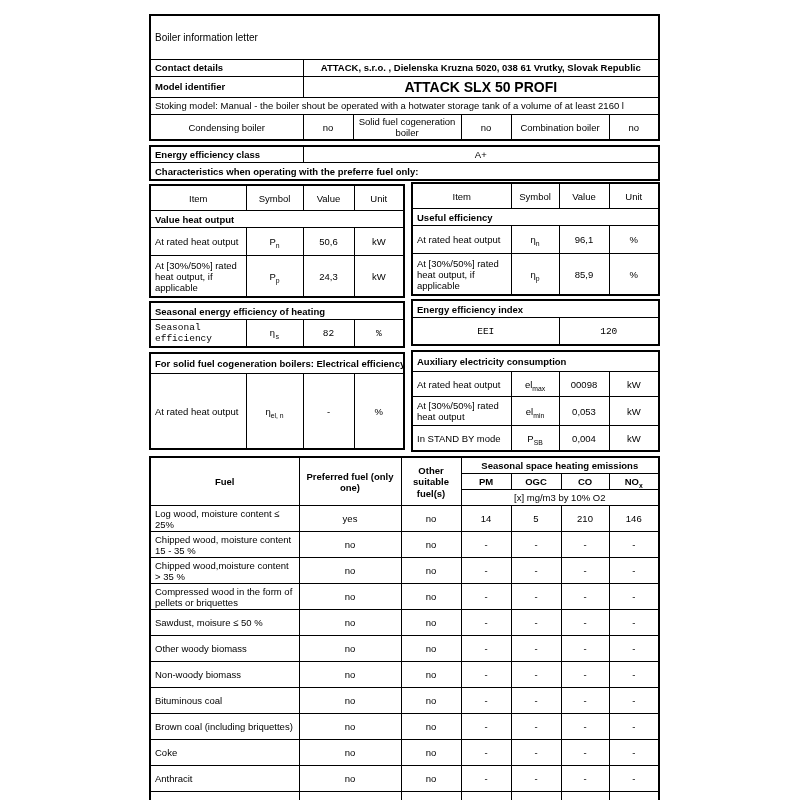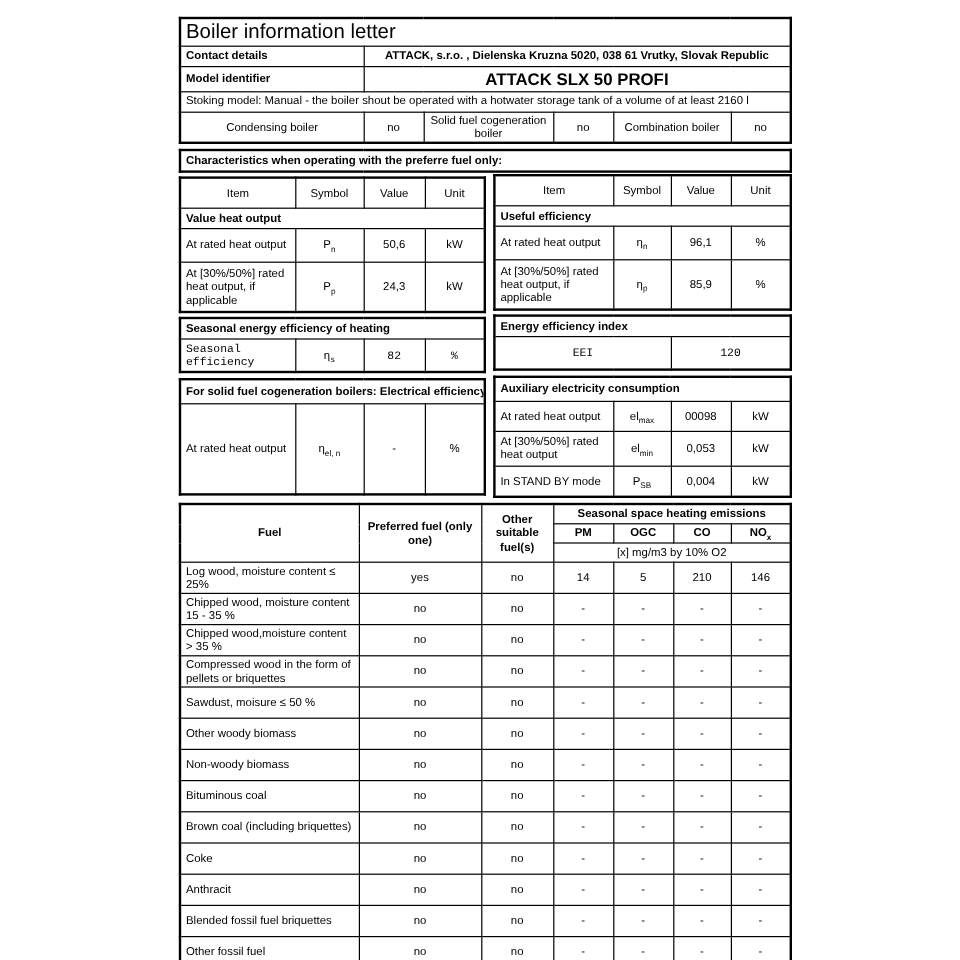--- a/index.html
+++ b/index.html
@@ -4,21 +4,21 @@
 <style>
   html,body{margin:0;padding:0;background:#fff;}
   body{width:800px;height:800px;position:relative;font-family:"Liberation Sans",sans-serif;color:#000;}
   .sheet{position:absolute;left:149px;top:14px;width:509px;}
   table{border-collapse:collapse;table-layout:fixed;width:100%;border:2px solid #000;}
   td{border:1px solid #000;font-size:9.5px;padding:1px 4px;vertical-align:middle;overflow:hidden;line-height:1.18;}
   .b{font-weight:bold;margin-left:16px;}
   .c{text-align:center;}
   .nw{white-space:nowrap;}
   sub{font-size:6.8px;line-height:0;}
-  .title-cell{font-size:17px;padding:1px 4px;margin-left:41px;}
+  .title-cell{font-size:10px;padding:14px 4px;margin-left:41px;}
   .model-cell{font-size:14px;font-weight:bold;text-align:center;}
   .mt4{margin-top:4px;}
   .mt3{margin-top:3px;}
   .cols{display:flex;gap:8px;align-items:center;margin-top:1px;}
   .colL{width:254px;flex:none;}
   .colR{width:247px;flex:none;}
   tr.h13>td{height:13px;}
   tr.h14>td{height:14px;}
   tr.h15>td{height:15px;}
   tr.h17>td{height:17px;}
@@ -70,20 +70,24 @@
     </tr>
   </tbody>
     </table>
 
   <table class="mt4">
     <colgroup>
         <col style="width:153px">
         <col style="width:356px">
       </colgroup>
     <tbody>
+        <tr class="h13">
+      <td class="b">Energy efficiency class</td>
+      <td class="c">A+</td>
+    </tr>
     <tr class="h14">
       <td colspan="2" class="b">Characteristics when operating with the preferre fuel only:</td>
     </tr>
   </tbody>
     </table>
 
   <div class="cols">
 
     <div class="colL">
       <table>

